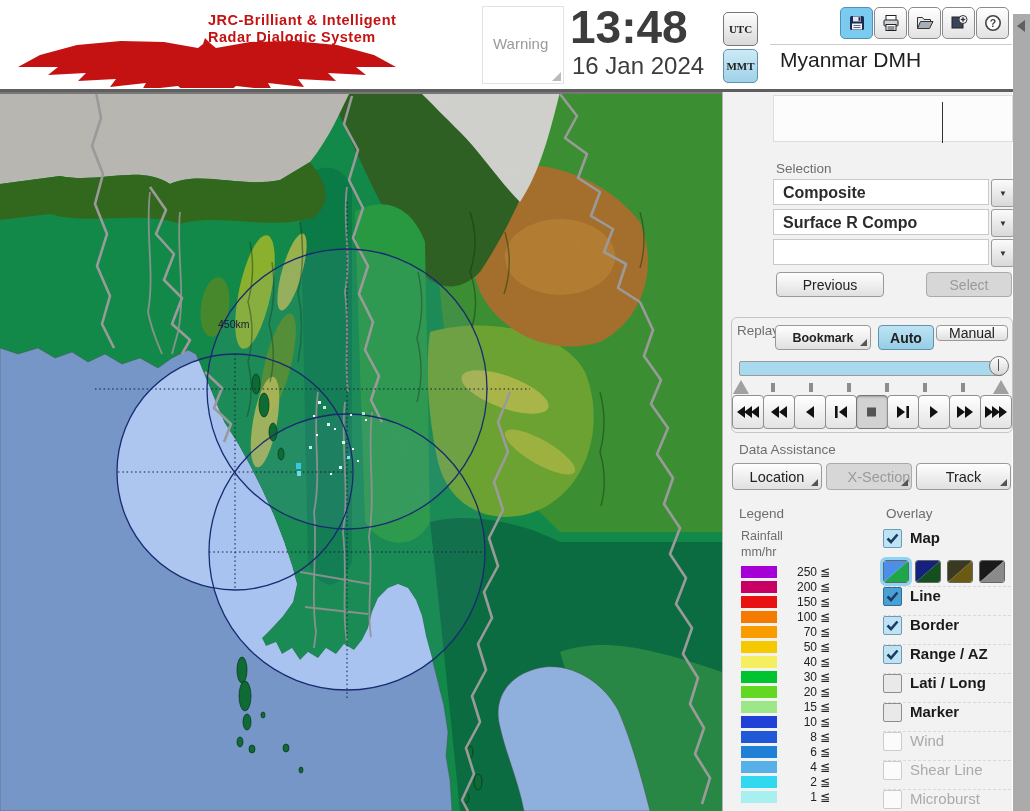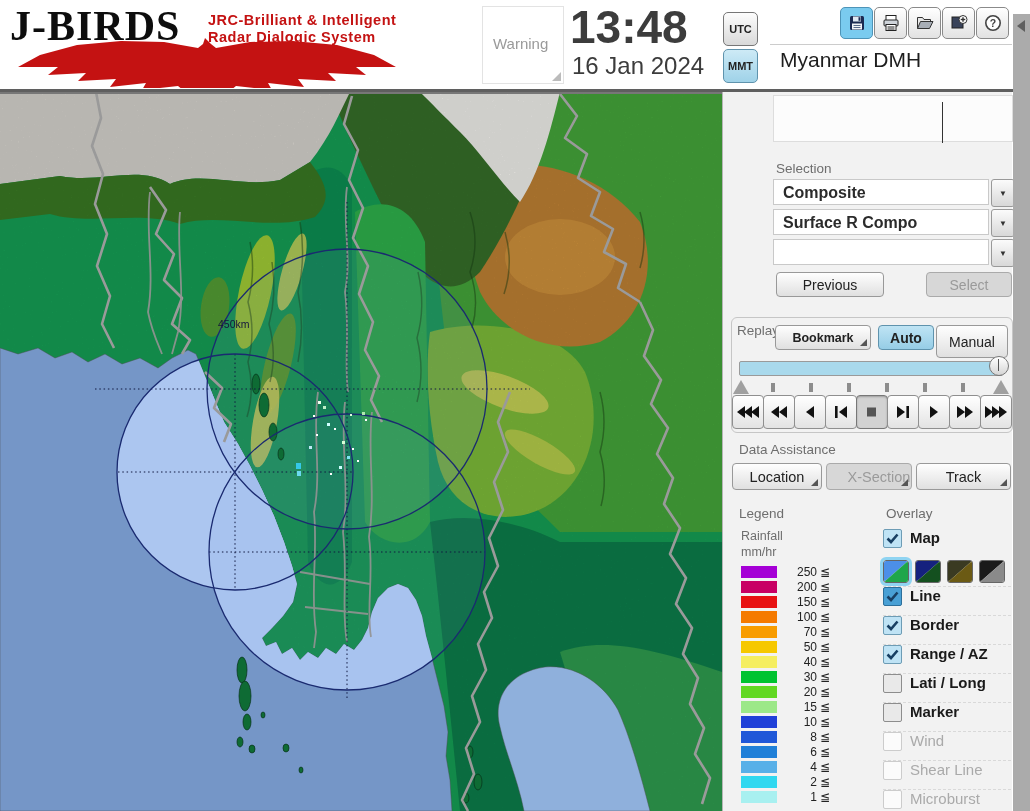--- a/index.html
+++ b/index.html
@@ -11,21 +11,21 @@
       font-weight:bold;font-size:42px;letter-spacing:1px;color:#0d0d0d;}
   .logo-sub{left:208px;font-weight:bold;font-size:14.5px;color:#c41212;letter-spacing:.5px;}
   #warning-box{left:482px;top:6px;width:80px;height:76px;background:#fff;border:1px solid #e3e3e3;}
   #warning-box span{position:absolute;left:10px;top:28px;font-size:15px;color:#9a9a9a;}
   #warning-grip{position:absolute;right:2px;bottom:2px;width:0;height:0;
       border-left:9px solid transparent;border-bottom:9px solid #bbb;}
   #clock-time{left:570px;top:0px;font-size:46px;font-weight:600;color:#3c3c3c;}
   #clock-date{left:572px;top:52px;font-size:24px;color:#3c3c3c;}
   .tz-btn{left:723px;width:33px;height:32px;border:1px solid #777;border-radius:5px;
       font-size:11px;font-weight:bold;color:#222;display:flex;align-items:center;justify-content:center;
-      background:linear-gradient(#fdfdfd,#d9d9d9);}
+      background:linear-gradient(#fdfdfd,#d9d9d9);font-family:Liberation Serif, serif;}
   .tz-btn.sel{background:linear-gradient(#cdeaf6,#9fd2e8);border-color:#5f93ad;}
   .tool-btn{top:7px;width:31px;height:30px;border:1px solid #8a8a8a;border-radius:5px;
       background:linear-gradient(#ffffff,#e2e2e2);display:flex;align-items:center;justify-content:center;}
   .tool-btn.active{background:#7acbef;border-color:#4d94b8;}
   #icon-sep{left:770px;top:44px;width:242px;height:1px;background:#ccc;}
   #site-name{left:780px;top:48px;font-size:21px;color:#1e1e1e;}
   #header-rule{left:0;top:89px;width:1030px;height:3px;background:#5f5f5f;}
   
   #map{left:0;top:92px;width:722px;height:719px;background:#7596c7;}
   
@@ -85,21 +85,20 @@
   
   #gutter{left:1013px;top:14px;width:17px;height:797px;background:#ababab;}
   #gutter-arrow{position:absolute;left:4px;top:6px;width:0;height:0;border-top:6px solid transparent;
       border-bottom:6px solid transparent;border-right:8px solid #5f5f5f;}
 </style>
 </head>
 <body>
 
 <div id="app">
 
-  <div class="abs" id="logo-title">J-BIRDS</div>
   <div class="abs logo-sub" style="top:12px">JRC-Brilliant &amp; Intelligent</div>
   <div class="abs logo-sub" style="top:29px">Radar  Dialogic  System</div>
   <svg class="abs" style="left:10px;top:36px" width="390" height="52" viewBox="0 0 390 52">
     <path fill="#c41212" d="M195,2 L201,8 L206,12 L240,6 L283,5 L327,9 L364,19 L386,31
       L346,31 L356,39 L318,37 L326,45 L288,43 L294,51 L258,47 L262,54 L226,50 L216,58 L206,52
       L203,60 L197,70 L191,60 L188,52 L178,58 L168,50 L132,54 L136,47 L100,51 L106,43 L68,45
       L76,37 L38,39 L48,31 L8,31 L30,19 L67,9 L111,5 L154,6 L188,12 L193,8 Z"></path>
   </svg>
 
   <div class="abs" id="warning-box">
@@ -293,21 +292,21 @@
         <div class="abs dd-btn" style="top: 147px;">▼</div>
       </div>
     <div class="abs btn" style="left:53px;top:180px;width:108px;height:25px">Previous</div>
     <div class="abs btn disabled" style="left:203px;top:180px;width:86px;height:25px">Select</div>
 
     <div class="abs" id="replay-box"></div>
     <div class="abs sec-label" id="replay-label">Replay</div>
     <div class="abs btn corner" style="left:52px;top:233px;width:96px;height:25px;font-size:12.5px;font-weight:bold;position:absolute">Bookmark</div>
     <div id="mode-holder">
         <div class="abs btn blue" style="left: 155px; top: 233px; width: 56px; height: 25px;">Auto</div>
-        <div class="abs btn" style="left: 213px; top: 233px; width: 72px; height: 33px;">Manual</div>
+        <div class="abs btn" style="left: 213px; top: 233px; width: 72px; height: 16px;">Manual</div>
       </div>
     <div class="abs" id="slider-track"></div>
     <div class="abs" id="slider-thumb"></div>
     <div class="abs tri" style="left:10px"></div>
     <div class="abs tri" style="left:270px"></div>
     <div id="tick-holder">
         <div class="abs tick" style="left: 48px;"></div>
         <div class="abs tick" style="left: 86px;"></div>
         <div class="abs tick" style="left: 124px;"></div>
         <div class="abs tick" style="left: 162px;"></div>

